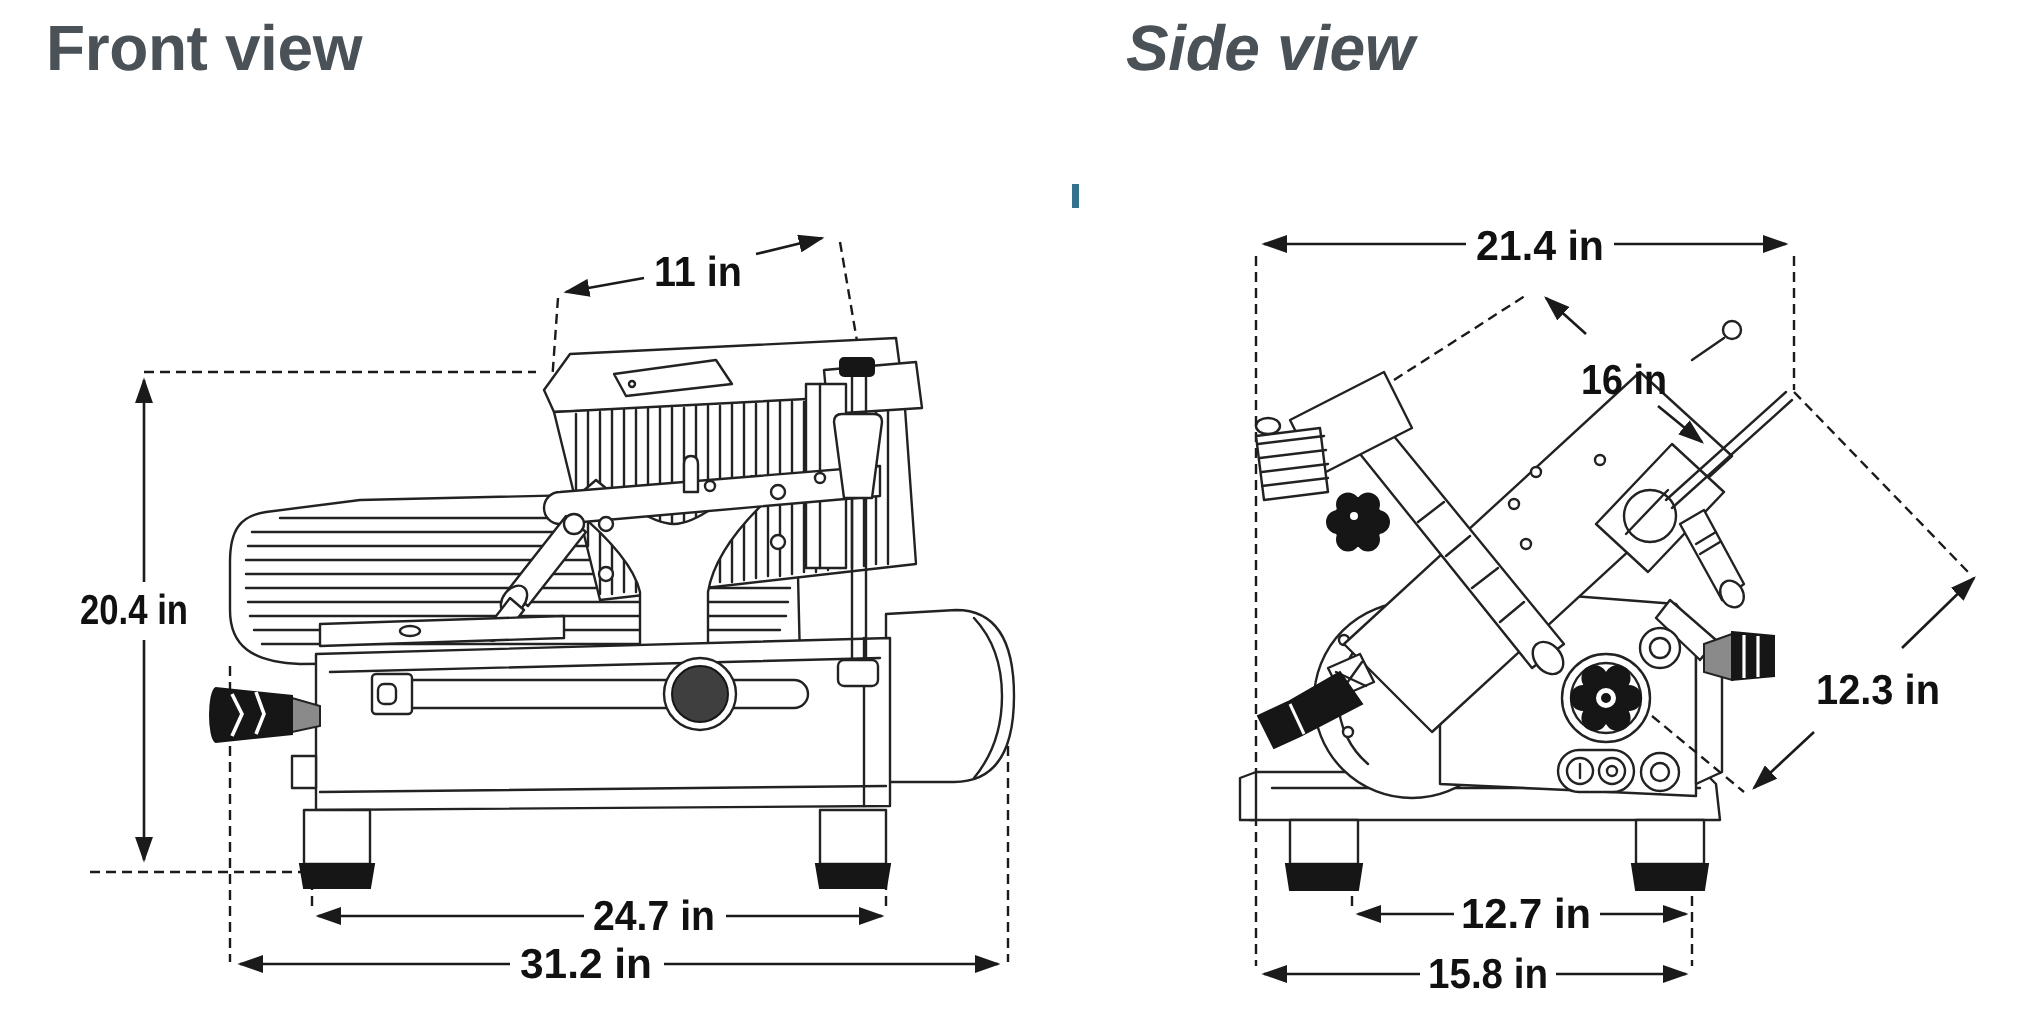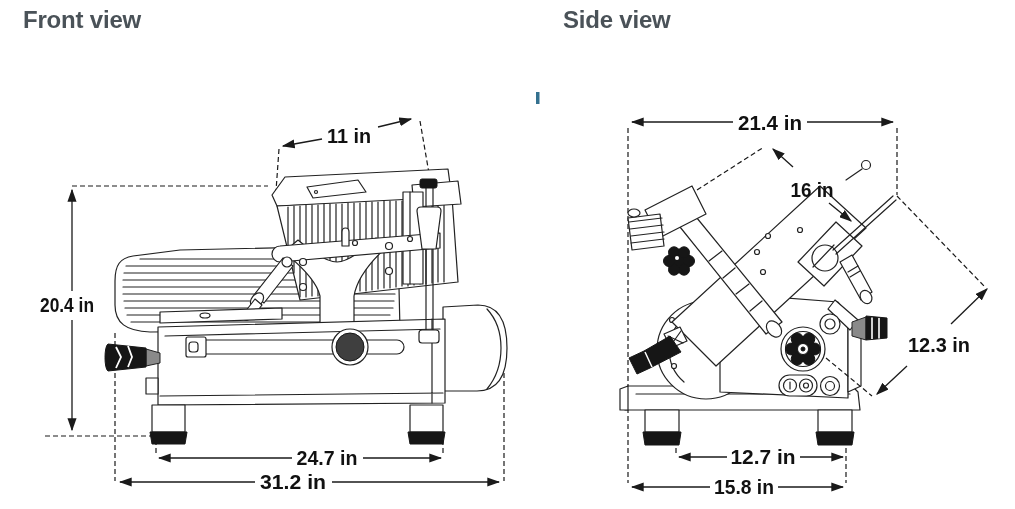--- a/index.html
+++ b/index.html
@@ -2,24 +2,24 @@
 <html><head>
 <meta charset="utf-8">
 <style>
   html,body{margin:0;padding:0;background:#ffffff;}
   .canvas{
     position:relative;width:1015px;height:509px;background:#ffffff;overflow:hidden;
     font-family:"Liberation Sans",sans-serif;
   }
   .view-title{
     position:absolute;top:6px;margin:0;
-    font-size:24px;font-weight:bold;color:#4a5258;letter-spacing:-0.2px;
+    font-size:32px;font-weight:bold;color:#4a5258;letter-spacing:-0.2px;
   }
   #front-title{left:23px;}
-  #side-title{left:563px;}
+  #side-title{left:563px;font-style:italic;}
   svg{position:absolute;left:0;top:0;}
   .mline{stroke:#222222;stroke-width:1.2;fill:none;stroke-linejoin:round;stroke-linecap:round;}
   .mfill{stroke:#222222;stroke-width:1.2;fill:#ffffff;stroke-linejoin:round;}
   .black{stroke:#161616;stroke-width:1;fill:#161616;}
   .dim{stroke:#1a1a1a;stroke-width:1.3;fill:none;}
   .dash{stroke:#1a1a1a;stroke-width:1.2;fill:none;stroke-dasharray:5 3;}
   .dimtext{
     font-family:"Liberation Sans",sans-serif;font-weight:bold;font-size:21px;fill:#111111;
     text-anchor:middle;
   }

